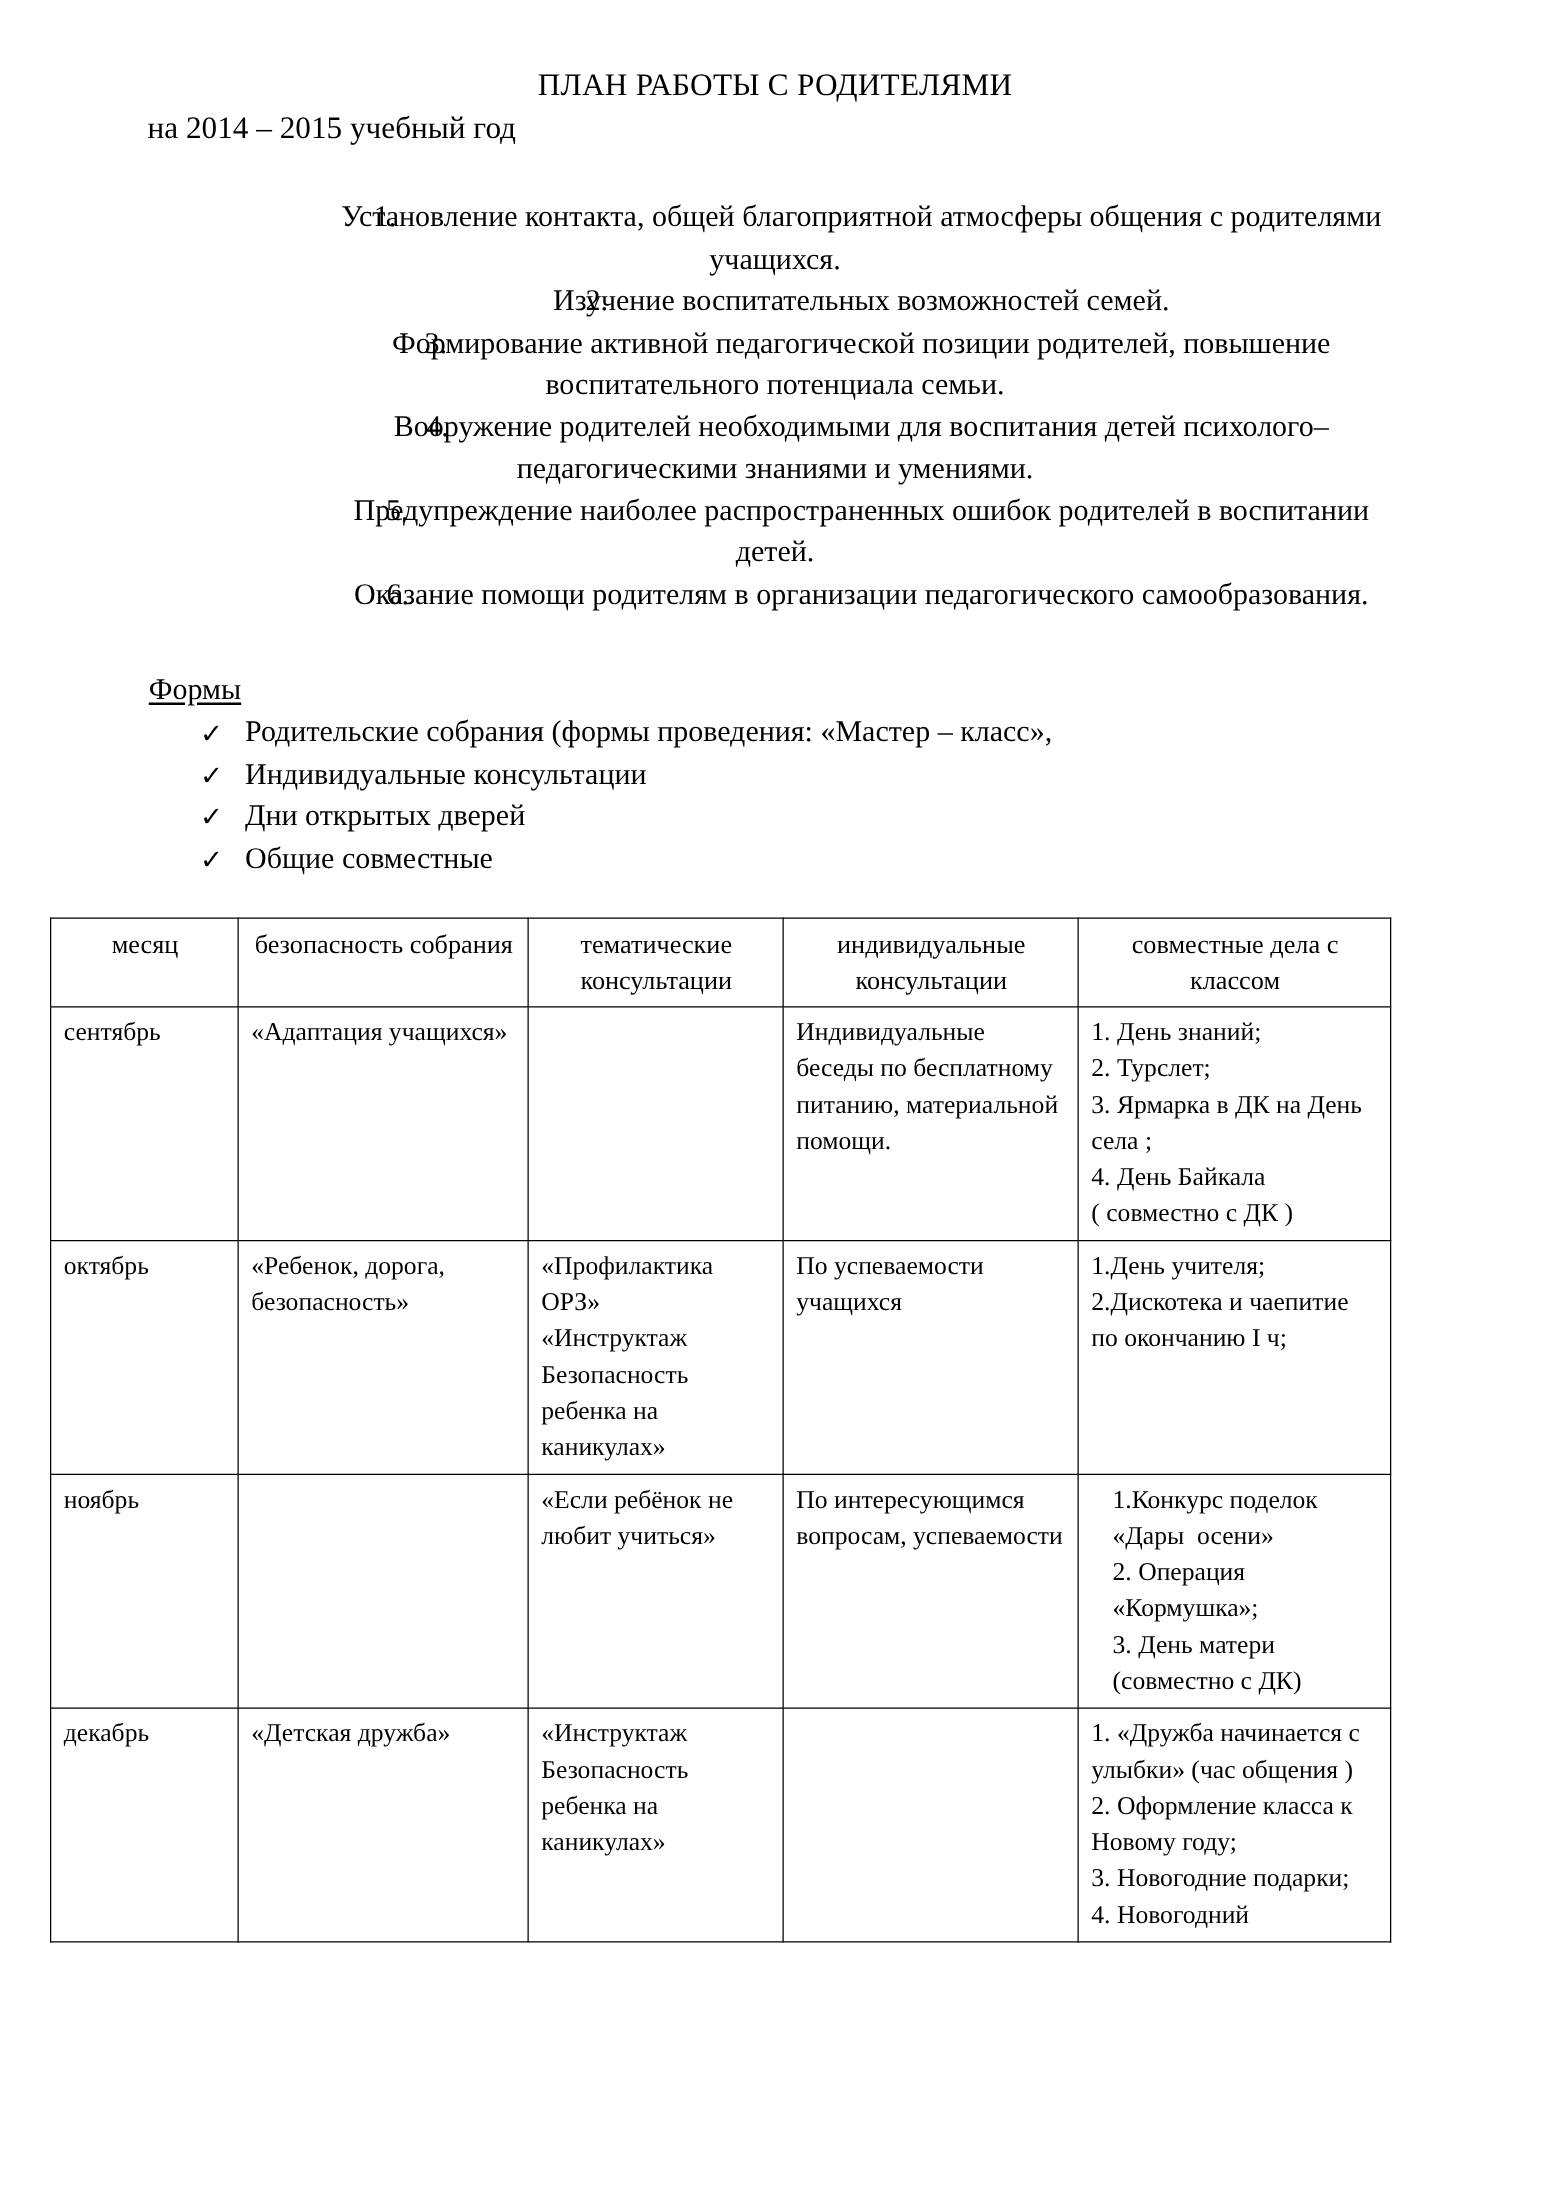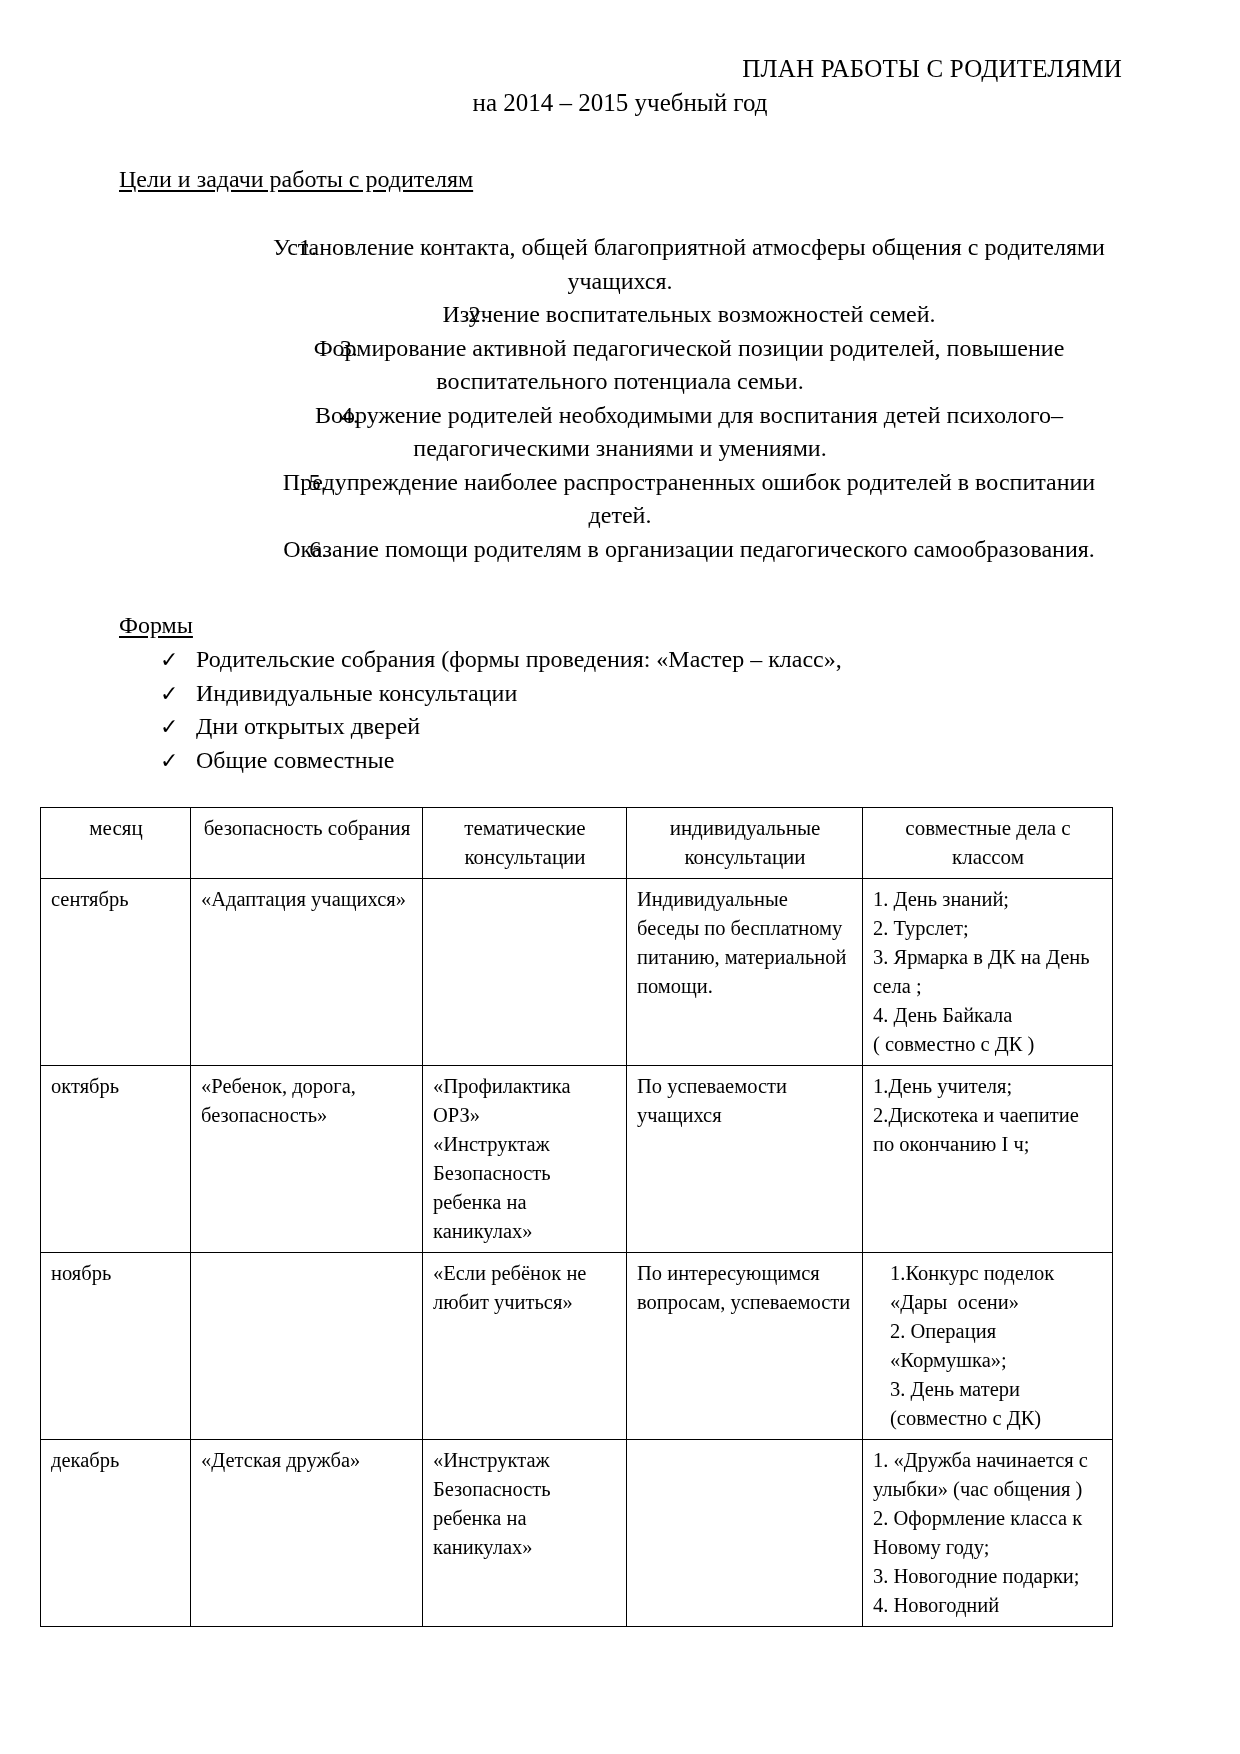--- a/index.html
+++ b/index.html
@@ -15,27 +15,26 @@
     overflow: hidden;
   }
   .page {
     position: relative;
     width: 1240px;
     height: 1754px;
     box-sizing: border-box;
     padding: 52px 118px 0 118px;
   }
   .doc-title {
-    text-align: right;
+    text-align: center;
     font-size: 25px;
     line-height: 34px;
     letter-spacing: 0.2px;
   }
   .doc-subtitle {
-    text-align: center;
     font-size: 25px;
     line-height: 34px;
   }
   .section-heading {
     font-size: 24px;
     text-decoration: underline;
     text-underline-offset: 3px;
     margin-top: 46px;
     margin-left: 1px;
   }
@@ -107,21 +106,20 @@
   }
 </style>
 </head>
 <body>
 
 <div class="page">
 
   <div class="doc-title">ПЛАН РАБОТЫ С РОДИТЕЛЯМИ</div>
   <div class="doc-subtitle">на 2014 – 2015 учебный год</div>
 
-  <div class="section-heading">Цели и задачи работы с родителям</div>
 
   <div class="goals">
     <p class="goal-item"><span class="num">1.</span><span>Установление контакта, общей благоприятной атмосферы общения с родителями учащихся.</span></p>
     <p class="goal-item"><span class="num">2.</span><span>Изучение воспитательных возможностей семей.</span></p>
     <p class="goal-item"><span class="num">3.</span><span>Формирование активной педагогической позиции родителей, повышение воспитательного потенциала семьи.</span></p>
     <p class="goal-item"><span class="num">4.</span><span>Вооружение родителей необходимыми для воспитания детей психолого–педагогическими знаниями и умениями.</span></p>
     <p class="goal-item"><span class="num">5.</span><span>Предупреждение наиболее распространенных ошибок родителей в воспитании детей.</span></p>
     <p class="goal-item"><span class="num">6.</span><span>Оказание помощи родителям в организации педагогического самообразования.</span></p>
   </div>
 

